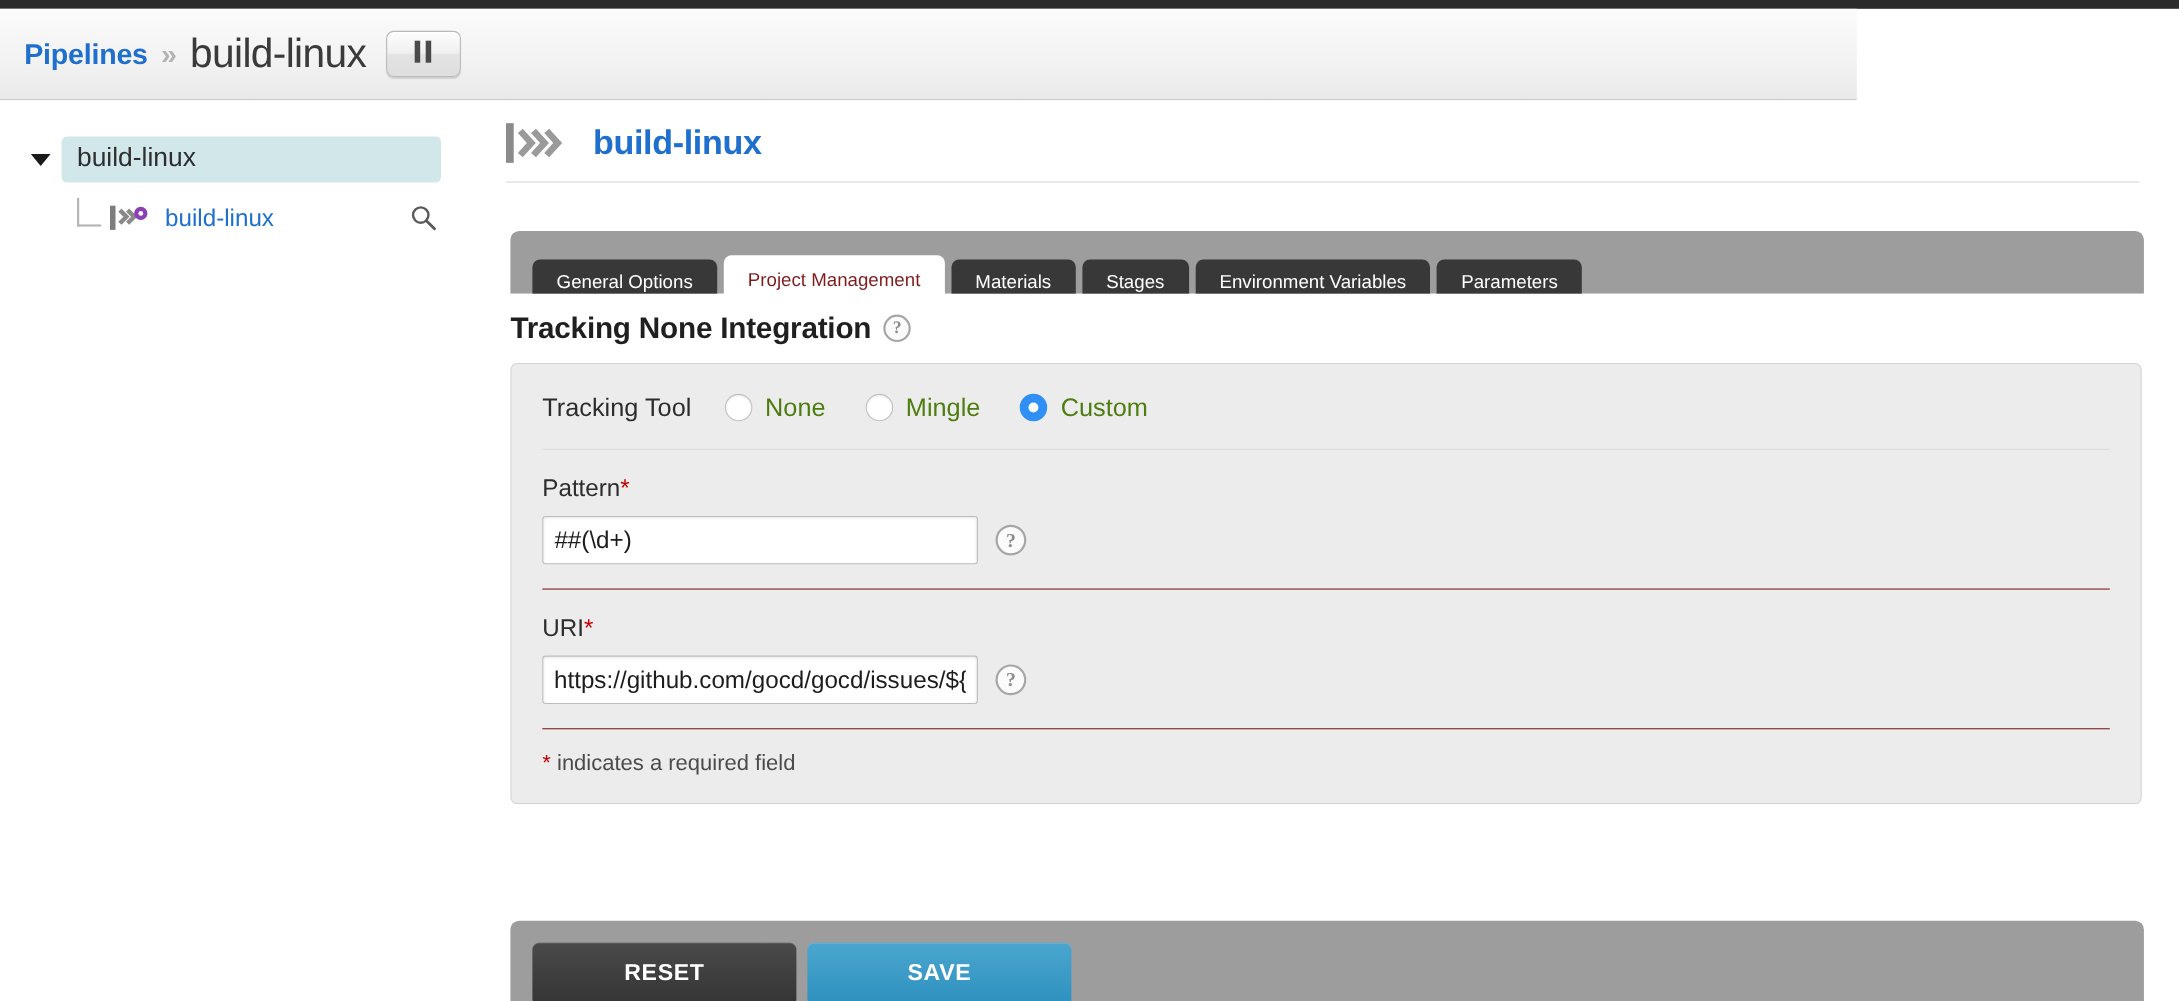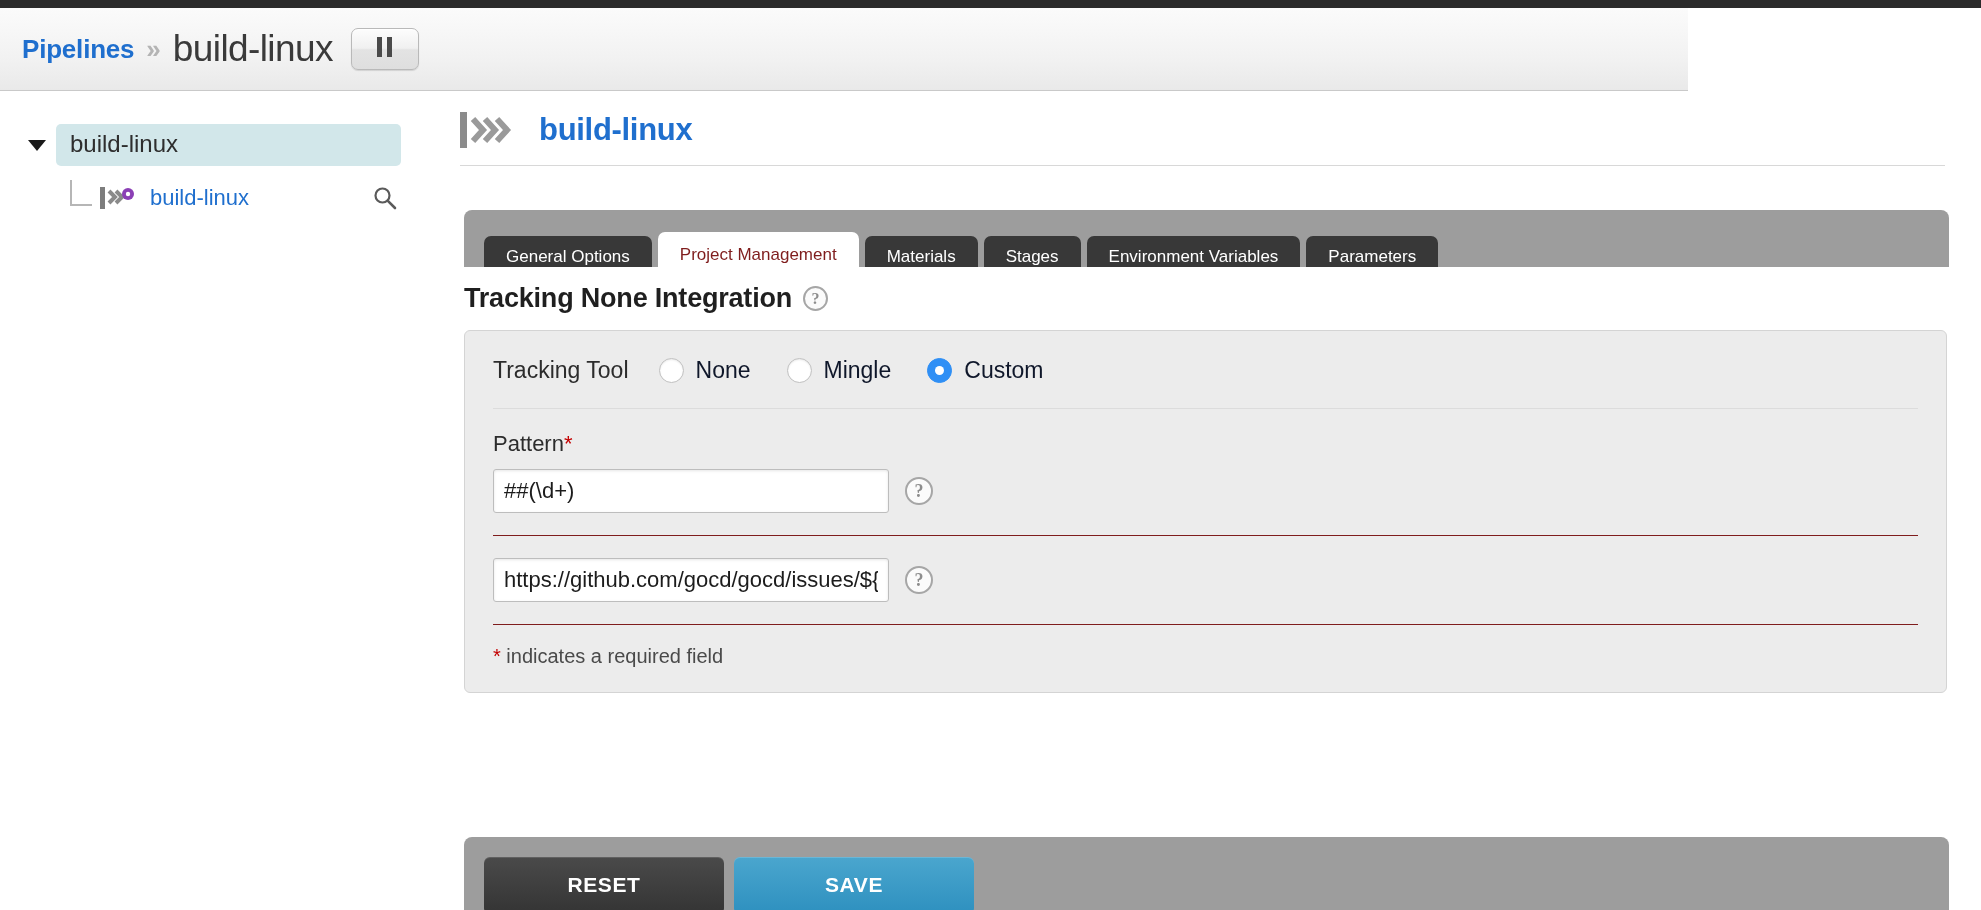--- a/index.html
+++ b/index.html
@@ -284,21 +284,21 @@
     box-shadow: none;
   }
   .radio.checked::after {
     content: "";
     width: 9px; height: 9px;
     border-radius: 50%;
     background: #ffffff;
   }
   .radio-label {
     font-size: 23px;
-    color: #0f172a;
+    color: #4d7c0f;
   }
 
   .input-block {
     padding-top: 22px;
     padding-bottom: 22px;
     border-bottom: 1px solid #7f1d1d;
   }
   .input-label {
     font-size: 22px;
     color: #2c2c2c;
@@ -469,20 +469,23 @@
         <span class="input-label">
           <span>Pattern</span><span class="req">*</span>
         </span>
         <span class="input-line">
           <input class="text-input" type="text" value="##(\d+)" style="">
           <span class="help-circle inline">?</span>
         </span>
       </div>
 
       <div class="input-block">
+        <span class="input-label">
+          <span>URI</span><span class="req">*</span>
+        </span>
         <span class="input-line">
           <input class="text-input" type="text" value="https://github.com/gocd/gocd/issues/${ID}" style="">
           <span class="help-circle inline">?</span>
         </span>
       </div>
 
       <div class="req-note">
         <span class="req">*</span><span> indicates a required field</span>
       </div>
 

